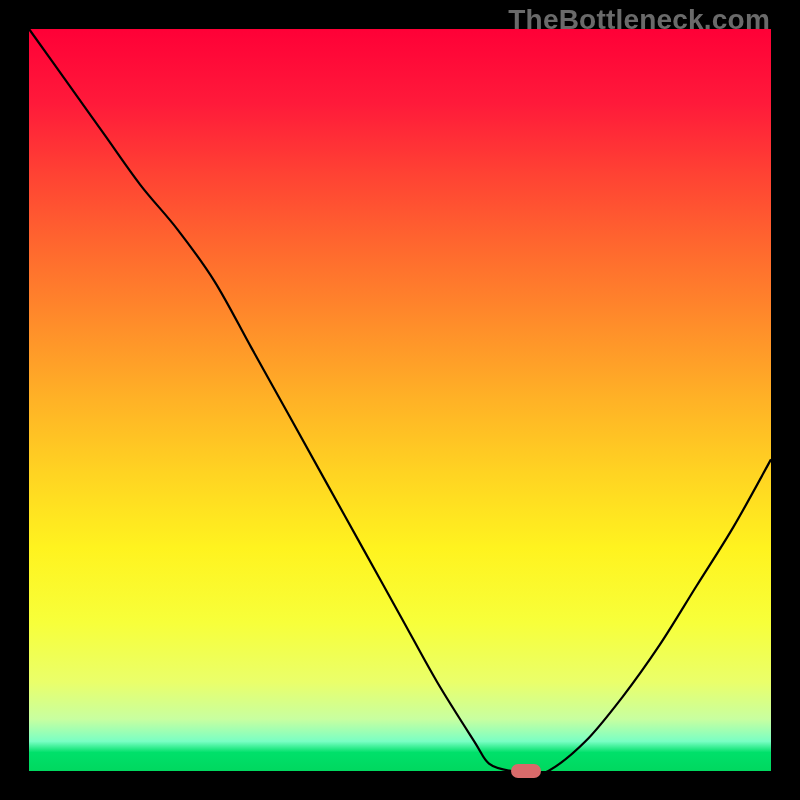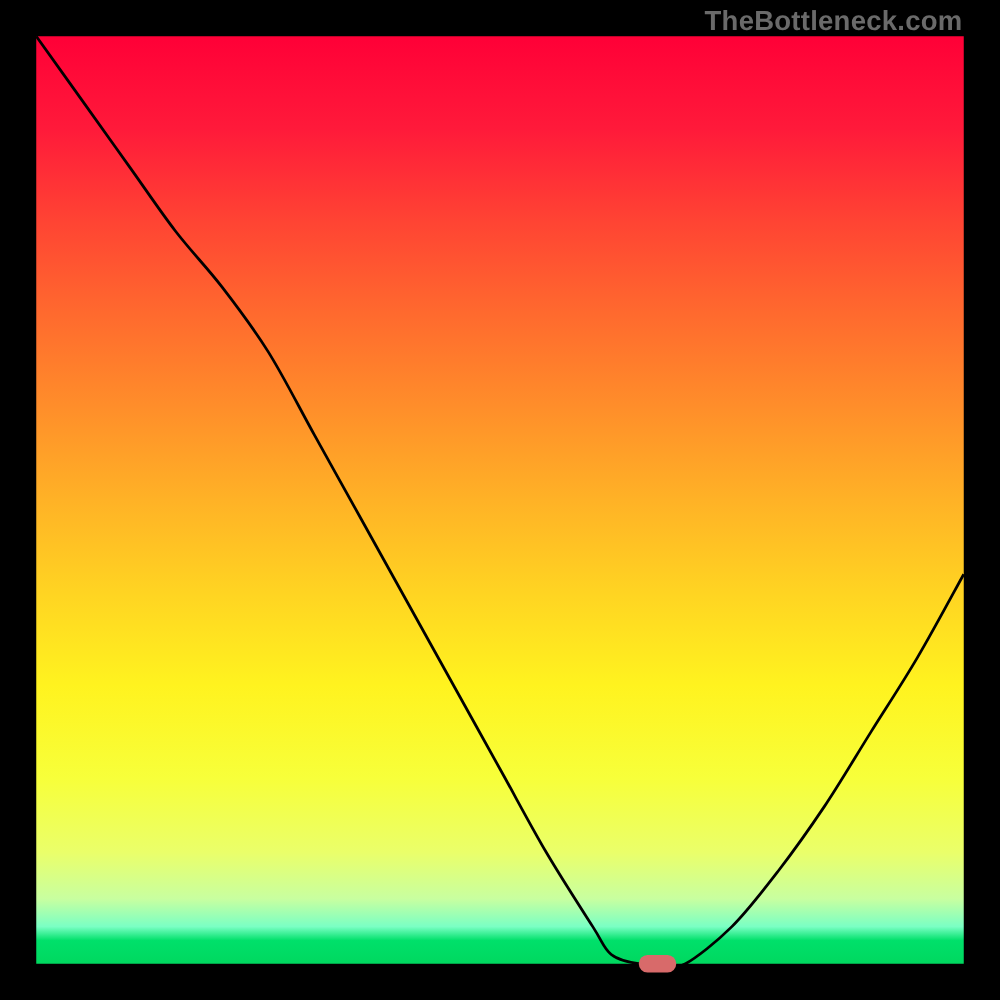--- a/index.html
+++ b/index.html
@@ -42,21 +42,21 @@
         #7affc4 96%,
         #00e06a 97.5%,
         #00d85f 100%
       );
   }
   .watermark {
     position: absolute;
     top: 4px;
     right: 30px;
     color: #6a6a6a;
-    font-size: 22px;
+    font-size: 28px;
     font-weight: 600;
     letter-spacing: 0.2px;
     user-select: none;
   }
   svg.curve {
     position: absolute;
     left: 29px;
     top: 29px;
     width: 742px;
     height: 742px;

